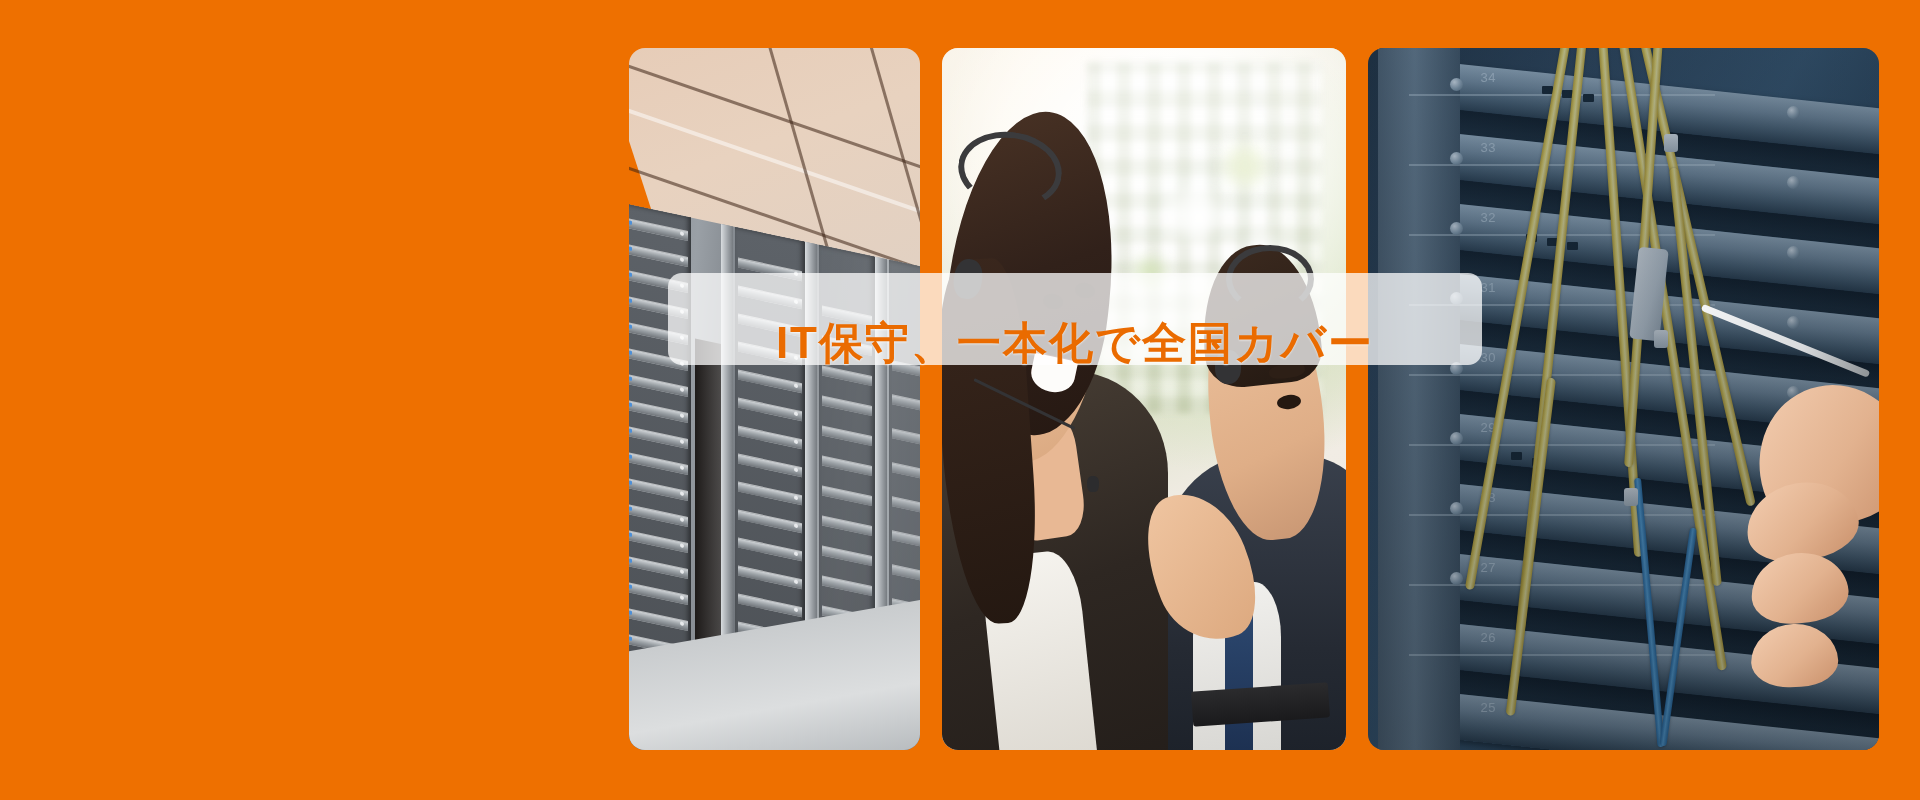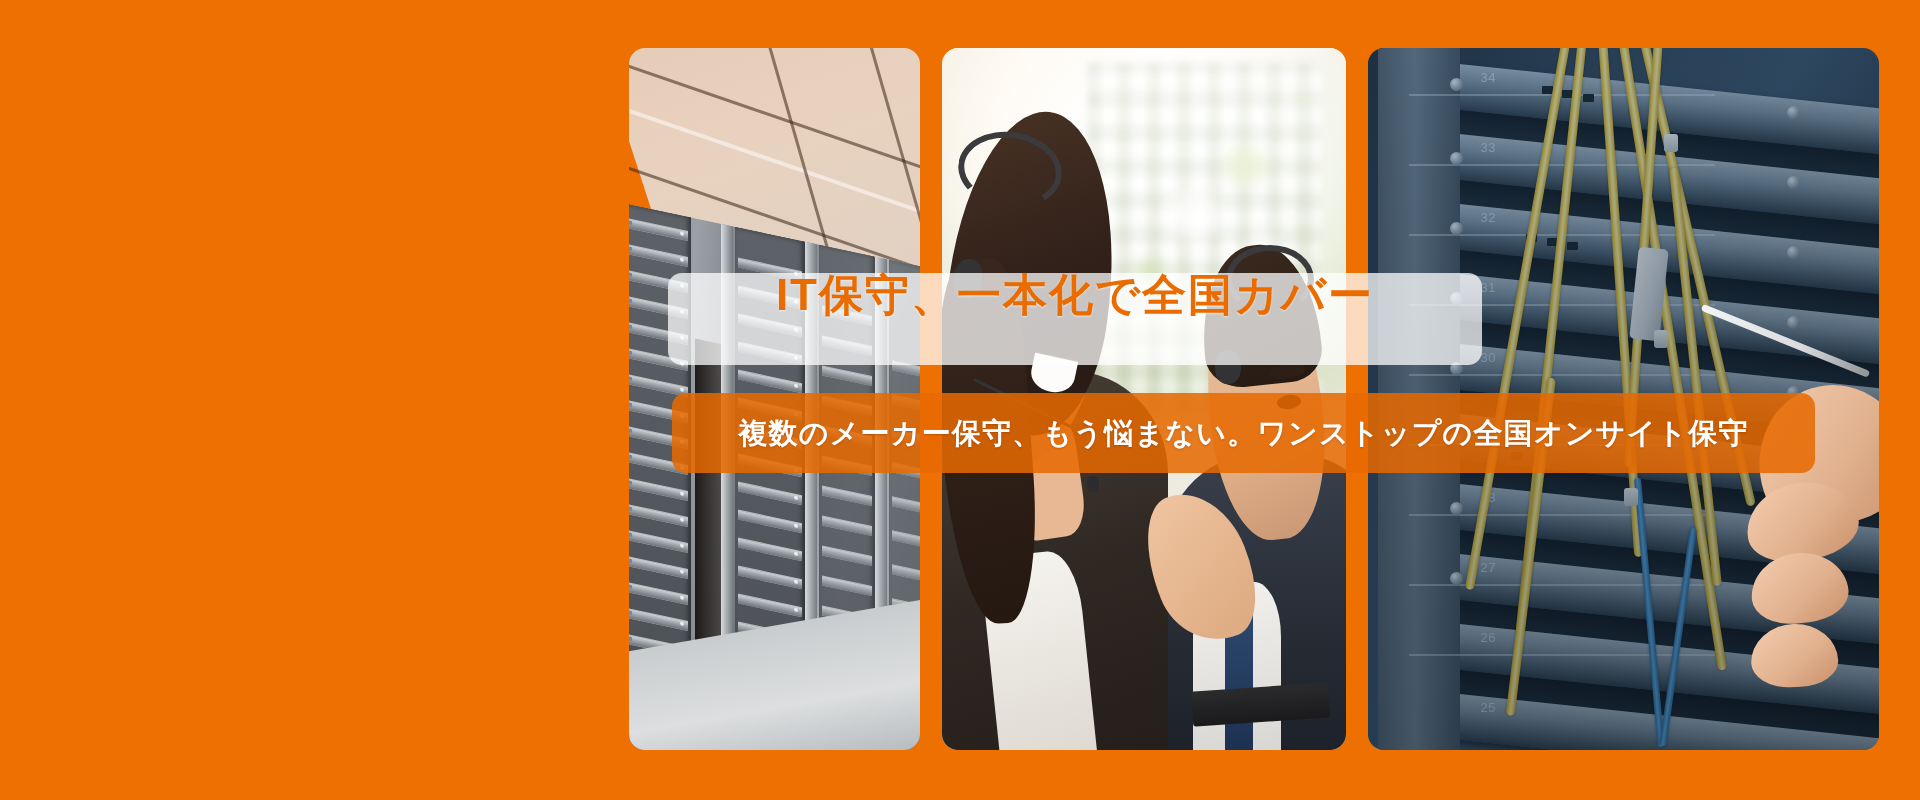--- a/index.html
+++ b/index.html
@@ -416,21 +416,21 @@
   
   .headline-bar {
     position: absolute;
     left: 668px;
     top: 273px;
     width: 814px;
     height: 92px;
     background: rgba(255,255,255,.74);
     border-radius: 14px;
     display: flex;
-    align-items: flex-start;
+    align-items: flex-end;
     justify-content: center;
     box-sizing: border-box;
     padding: 0 26px;
   }
   .headline-text {
     color: #ea6b00;
     font-size: 44px;
     font-weight: 700;
     letter-spacing: 2px;
     white-space: nowrap;
@@ -756,17 +756,14 @@
         <div class="nr-pen" style="right:2%;top:46%;width:180px;transform:rotate(22deg);"></div>
       </div>
     </div>
 
   </div>
 
   <div class="headline-bar">
     <span class="headline-text">IT保守、一本化で全国カバー</span>
   </div>
 
-  <div class="subhead-bar">
-    <span class="subhead-text">複数のメーカー保守、もう悩まない。ワンストップの全国オンサイト保守</span>
-  </div>
 
 </div>
 
 </body></html>

